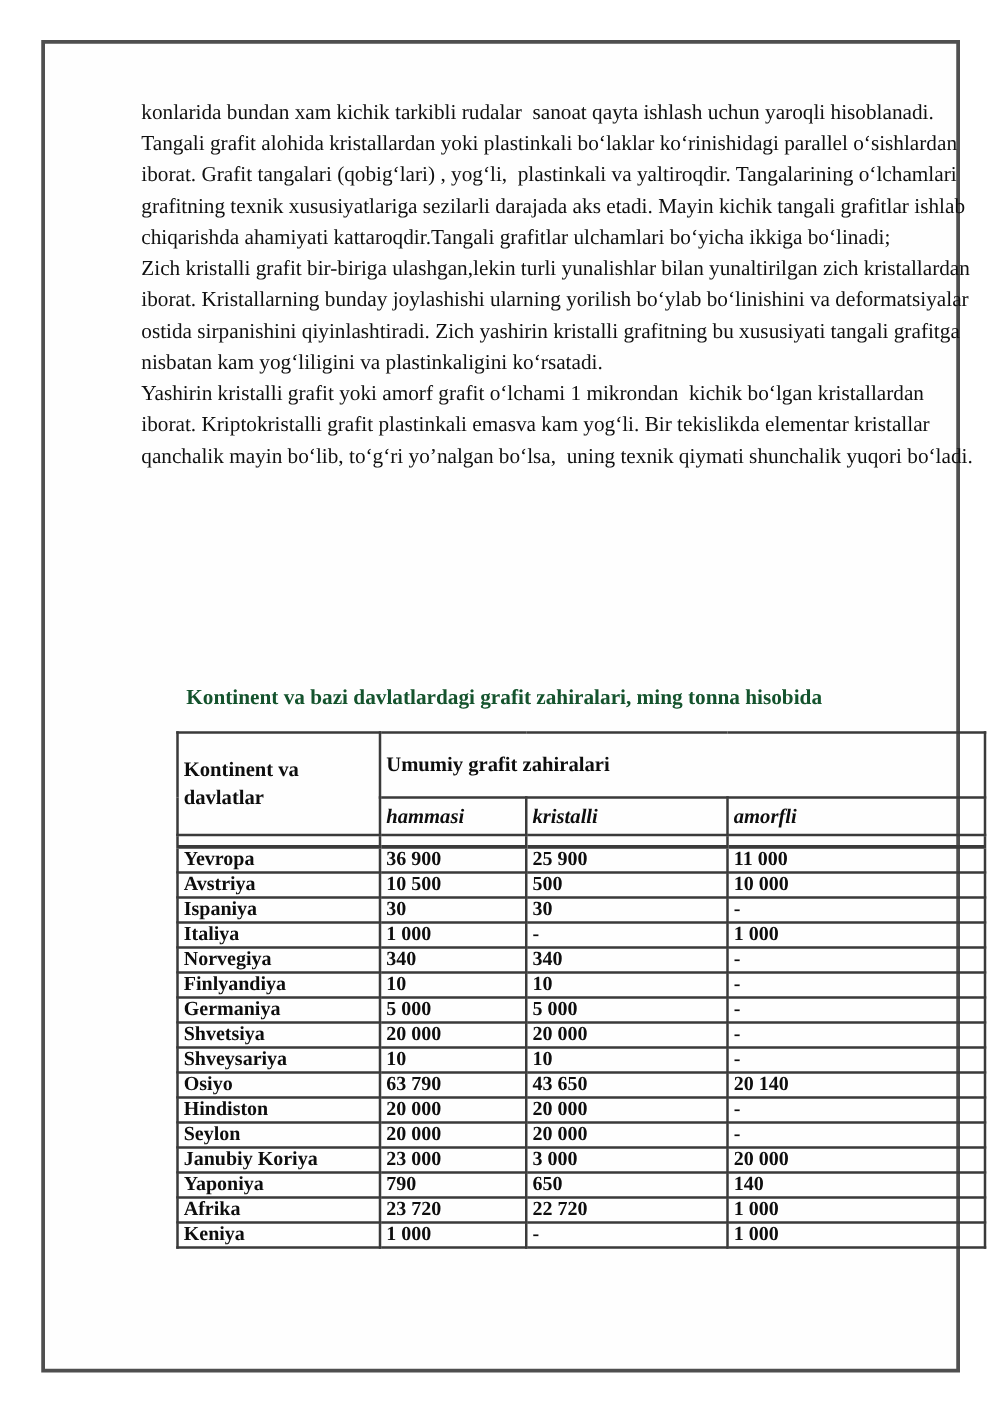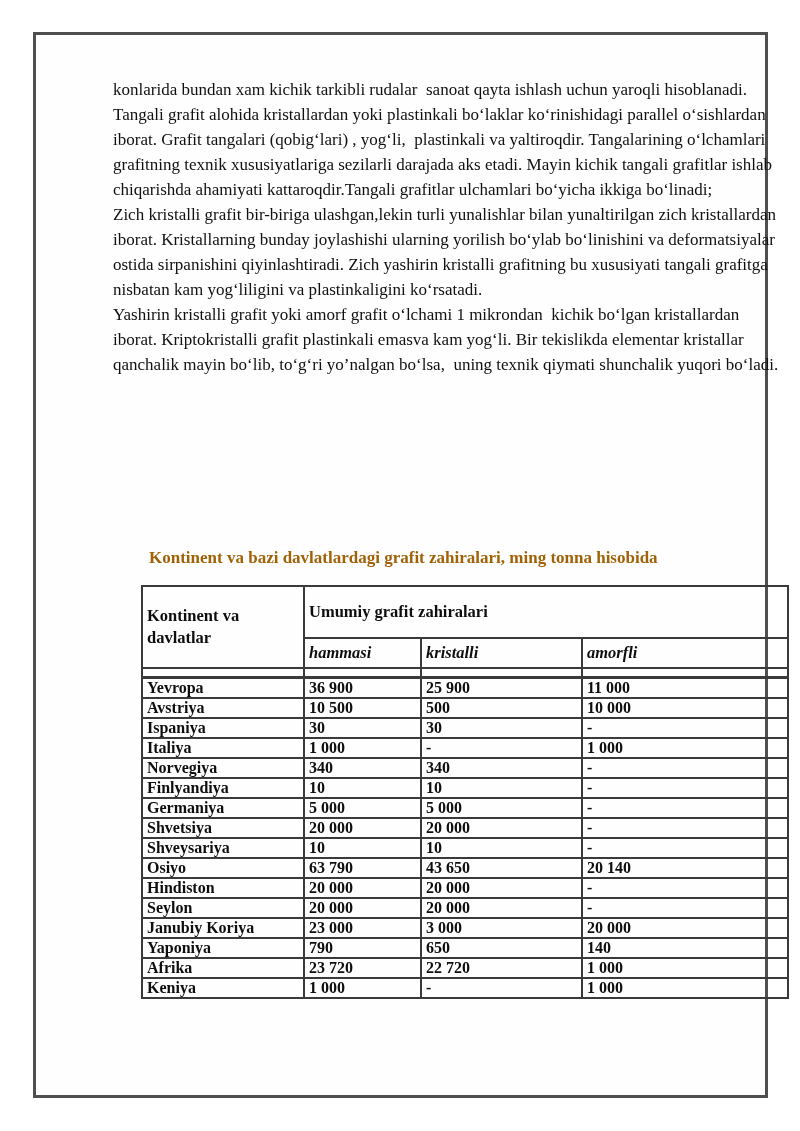--- a/index.html
+++ b/index.html
@@ -26,21 +26,21 @@
     font-size: 17px;
     line-height: 25px;
     color: #101010;
     white-space: pre-wrap;
   }
   .table-title {
     position: absolute;
     left: 36px; top: 471px;
     font-size: 17px;
     font-weight: bold;
-    color: #a16207;
+    color: #14532d;
     white-space: nowrap;
   }
   table.reserves {
     position: absolute;
     left: 28px; top: 508px;
     width: 646px;
     border-collapse: collapse;
     table-layout: fixed;
     color: #0e0e0e;
   }

